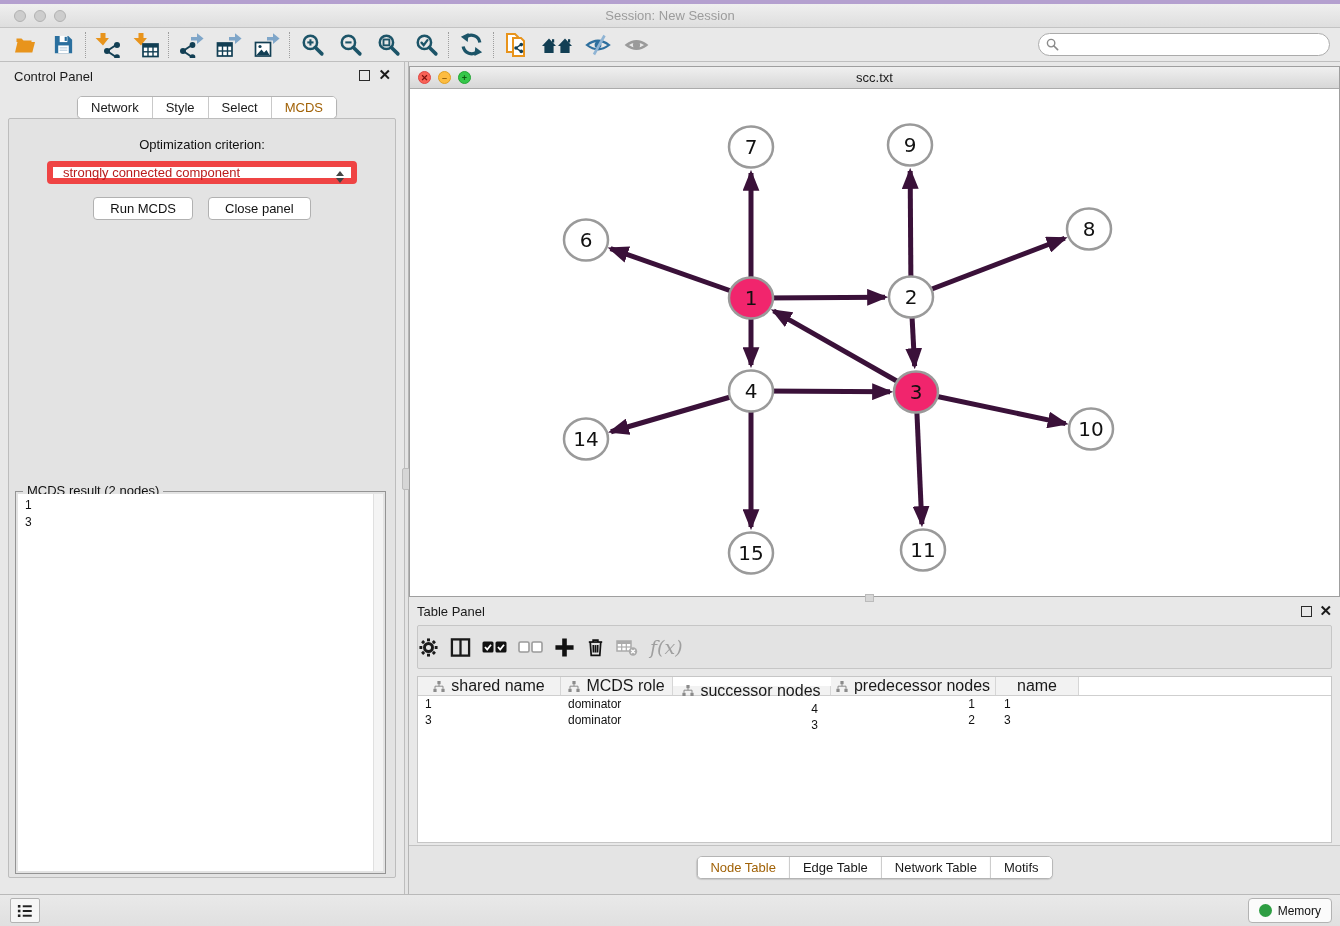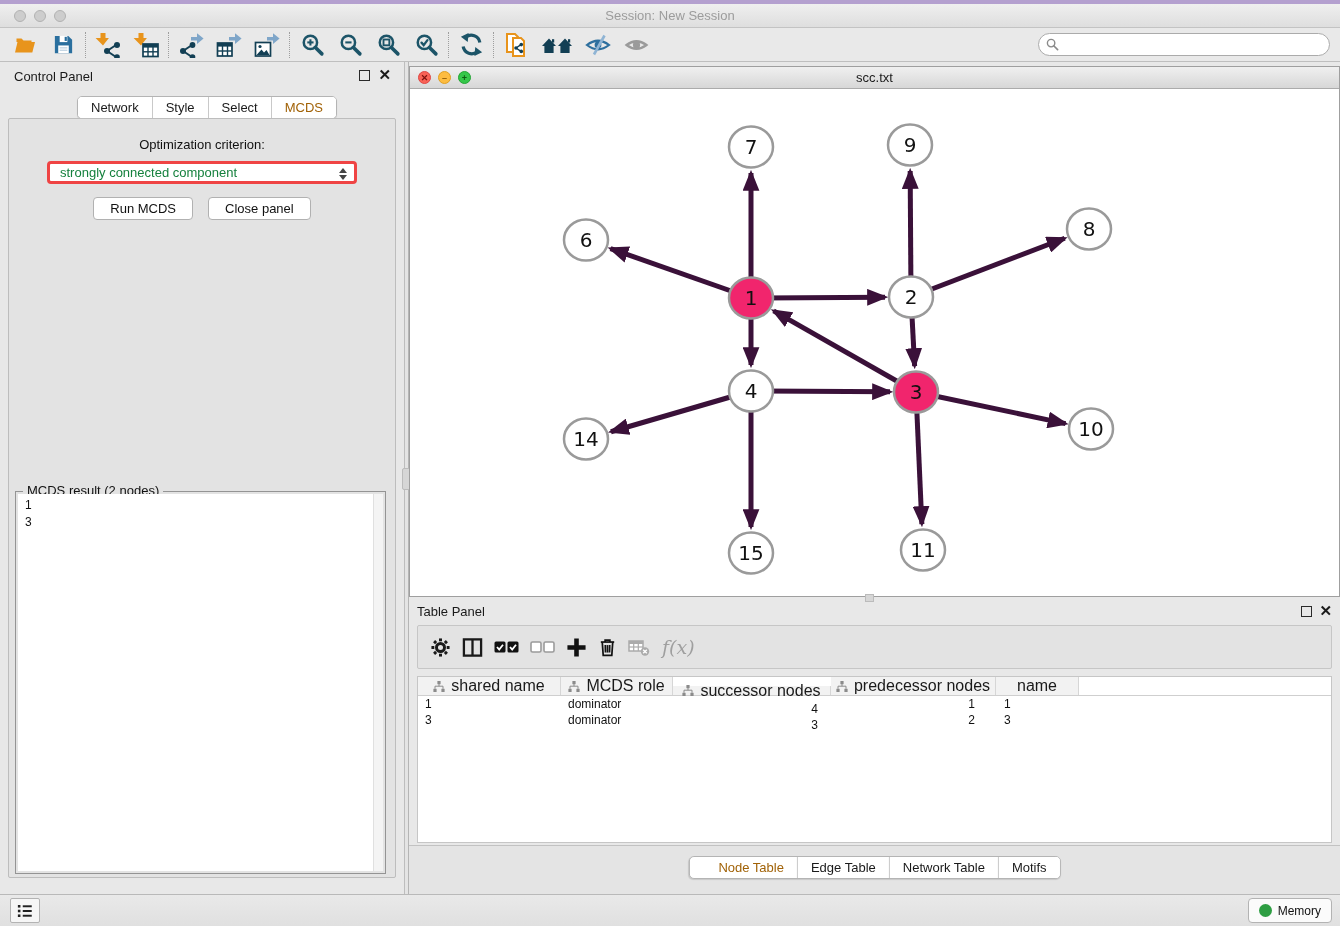--- a/index.html
+++ b/index.html
@@ -43,21 +43,21 @@
     overflow:hidden; box-shadow:0 1px 1px rgba(0,0,0,0.12); }
   .cp-tabs { left:77px; top:34px; height:23px; }
   .seg { padding:0 13px; font-size:13px; color:#1a1a1a; display:flex; align-items:center; border-left:1px solid #c9c9c9; background:#fff; }
   .seg:first-child { border-left:none; }
   .seg.active { color:#a16207; }
 
   .cp-content { position:absolute; left:8px; right:8px; top:56px; bottom:16px; background:#e3e3e3;
     border:1px solid #bdbdbd; border-radius:2px; }
   .opt-label { margin-top:18px; text-align:center; font-size:13px; color:#111; }
   .criterion-select { position:relative; margin:9px auto 0; width:310px; height:23px; background:#fff;
-    border:3px solid #ef4444; border-radius:4px; font-size:13px; color:#15803d; display:flex; align-items:center; padding:0 22px 0 10px; }
+    border:6px solid #ef4444; border-radius:4px; font-size:13px; color:#b91c1c; display:flex; align-items:center; padding:0 22px 0 10px; }
   .stepper { position:absolute; right:7px; top:4px; display:flex; flex-direction:column; gap:2px; }
   .stepper i { display:block; width:0; height:0; border-left:4px solid transparent; border-right:4px solid transparent; }
   .stepper .up { border-bottom:5px solid #444; }
   .stepper .down { border-top:5px solid #444; }
   .cp-buttons { margin-top:13px; display:flex; justify-content:center; gap:15px; }
   .btn { height:23px; padding:0 16px; background:#fff; border:1px solid #b1b1b1; border-radius:4px;
     font-size:13px; color:#111; display:flex; align-items:center; font-family:"Liberation Sans",sans-serif; }
 
   .result-group { position:absolute; left:6px; right:9px; top:372px; bottom:3px; border:1px solid #949494; }
   .result-legend { position:absolute; left:7px; top:-9px; background:#e3e3e3; padding:0 4px; font-size:13px; color:#111; }
@@ -86,39 +86,39 @@
   .h-splitter { position:absolute; left:0; top:535px; width:931px; height:6px; }
   .h-grip { position:absolute; left:456px; top:-3px; width:9px; height:8px; background:#d6d6d6; border:1px solid #bbb; }
 
   
   .table-panel { position:absolute; left:0; top:535px; width:931px; height:297px; }
   .tp-header { position:absolute; left:0; top:2px; width:100%; height:24px; }
   .tp-title { position:absolute; left:8px; top:5px; font-size:13px; color:#1a1a1a; }
   .tp-header .panel-float { right:28px; top:7px; } .tp-header .panel-close { right:8px; top:3px; }
 
   .tp-toolbar { position:absolute; left:8px; right:8px; top:28px; height:44px; background:#e3e3e3;
-    border:1px solid #c6c6c6; border-radius:2px; display:flex; align-items:center; padding-left:12px; gap:10px; }
+    border:1px solid #c6c6c6; border-radius:2px; display:flex; align-items:center; gap:10px; }
   .tp-icon { display:flex; align-items:center; justify-content:center; }
   .fx-label { font:italic 19px "DejaVu Serif", serif; color:#9f9f9f; margin-left:2px; }
 
   .tp-table { position:absolute; left:8px; right:8px; top:79px; bottom:51px; background:#fff; border:1px solid #c6c6c6; overflow:hidden; }
   .thead { display:flex; height:19px; border-bottom:1px solid #cfcfcf; }
   .th { background:#f2f2f2; border-right:1px solid #d6d6d6; display:flex; align-items:center; justify-content:center; gap:6px;
     font-size:16px; color:#1a1a1a; }
   .th svg { flex:0 0 auto; }
   .c0{width:143px;} .c1{width:112px;} .c2{width:158px;margin-top:9px;} .c3{width:165px;} .c4{width:83px;}
   .th.filler { flex:1; background:#fff; border-right:none; }
   .trow { display:flex; height:16px; font-size:12px; color:#111; align-items:center; }
   .td { overflow:hidden; white-space:nowrap; }
   .td.c0 { padding-left:7px; } .td.c1 { padding-left:7px; }
   .td.c2 { text-align:right; padding-right:13px; } .td.c3 { text-align:right; padding-right:21px; }
   .td.c4 { padding-left:8px; }
 
   .tp-bottom { position:absolute; left:0; right:0; bottom:0; height:49px; background:#e4e4e4; border-top:1px solid #c2c2c2; }
-  .tp-tabs { left:50%; transform:translateX(-50%); top:10px; height:23px;padding-left:16px; }
+  .tp-tabs { left:50%; transform:translateX(-50%); top:10px; height:23px; }
 
   
   .statusbar { position:absolute; left:0; top:894px; width:1340px; height:32px; background:linear-gradient(#e9e9e9,#e0e0e0); border-top:1px solid #b9b9b9; }
   .status-left-btn { position:absolute; left:10px; top:3px; width:30px; height:25px; background:#f6f6f6; border:1px solid #b3b3b3; border-radius:2px; display:flex; align-items:center; justify-content:center; }
   .memory-btn { position:absolute; right:8px; top:3px; height:25px; background:#fbfbfb; border:1px solid #b3b3b3; border-radius:4px; display:flex; align-items:center; gap:6px; padding:0 10px; font-size:12px; color:#111; }
   .memory-dot { width:13px; height:13px; border-radius:50%; background:#2e9e43; }
 </style>
 </head>
 <body>
 

